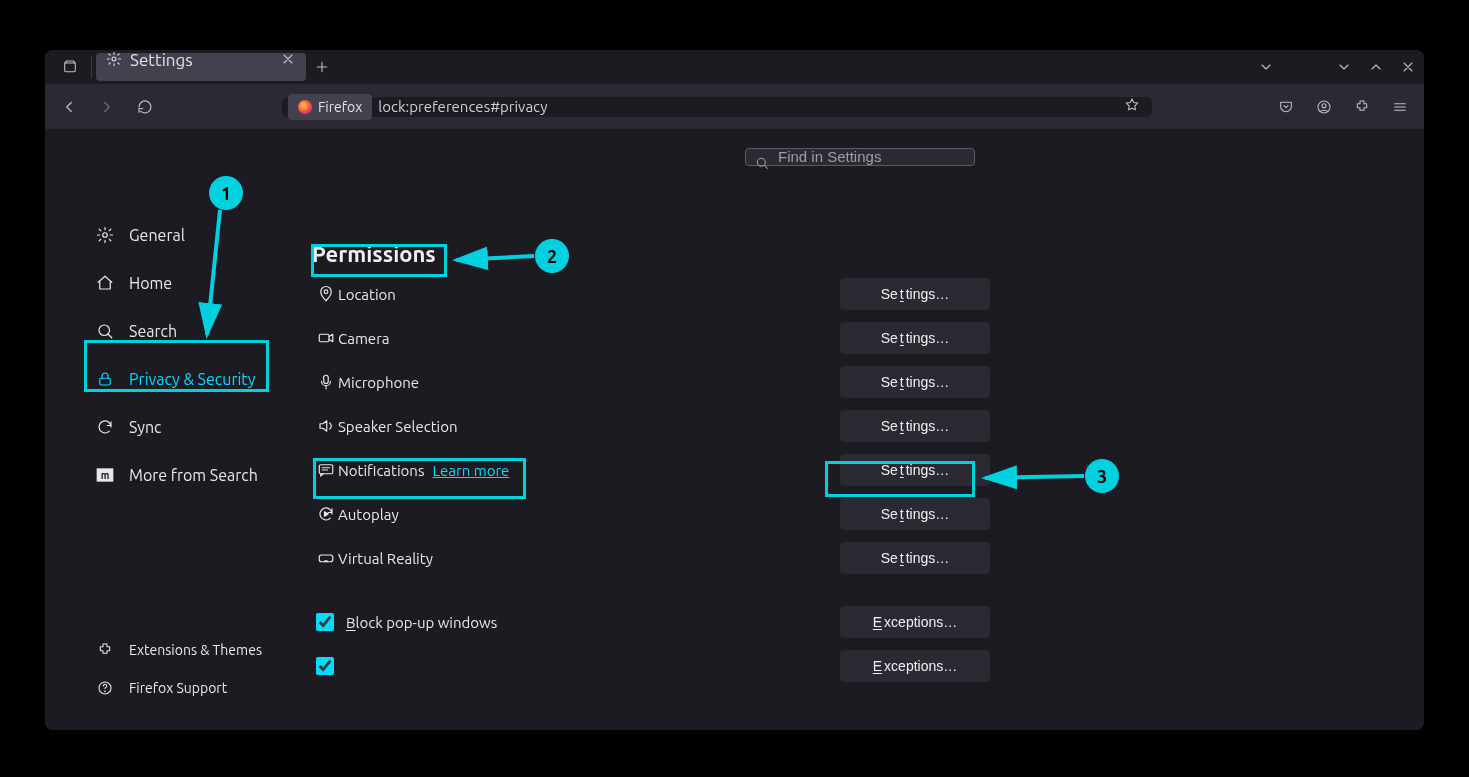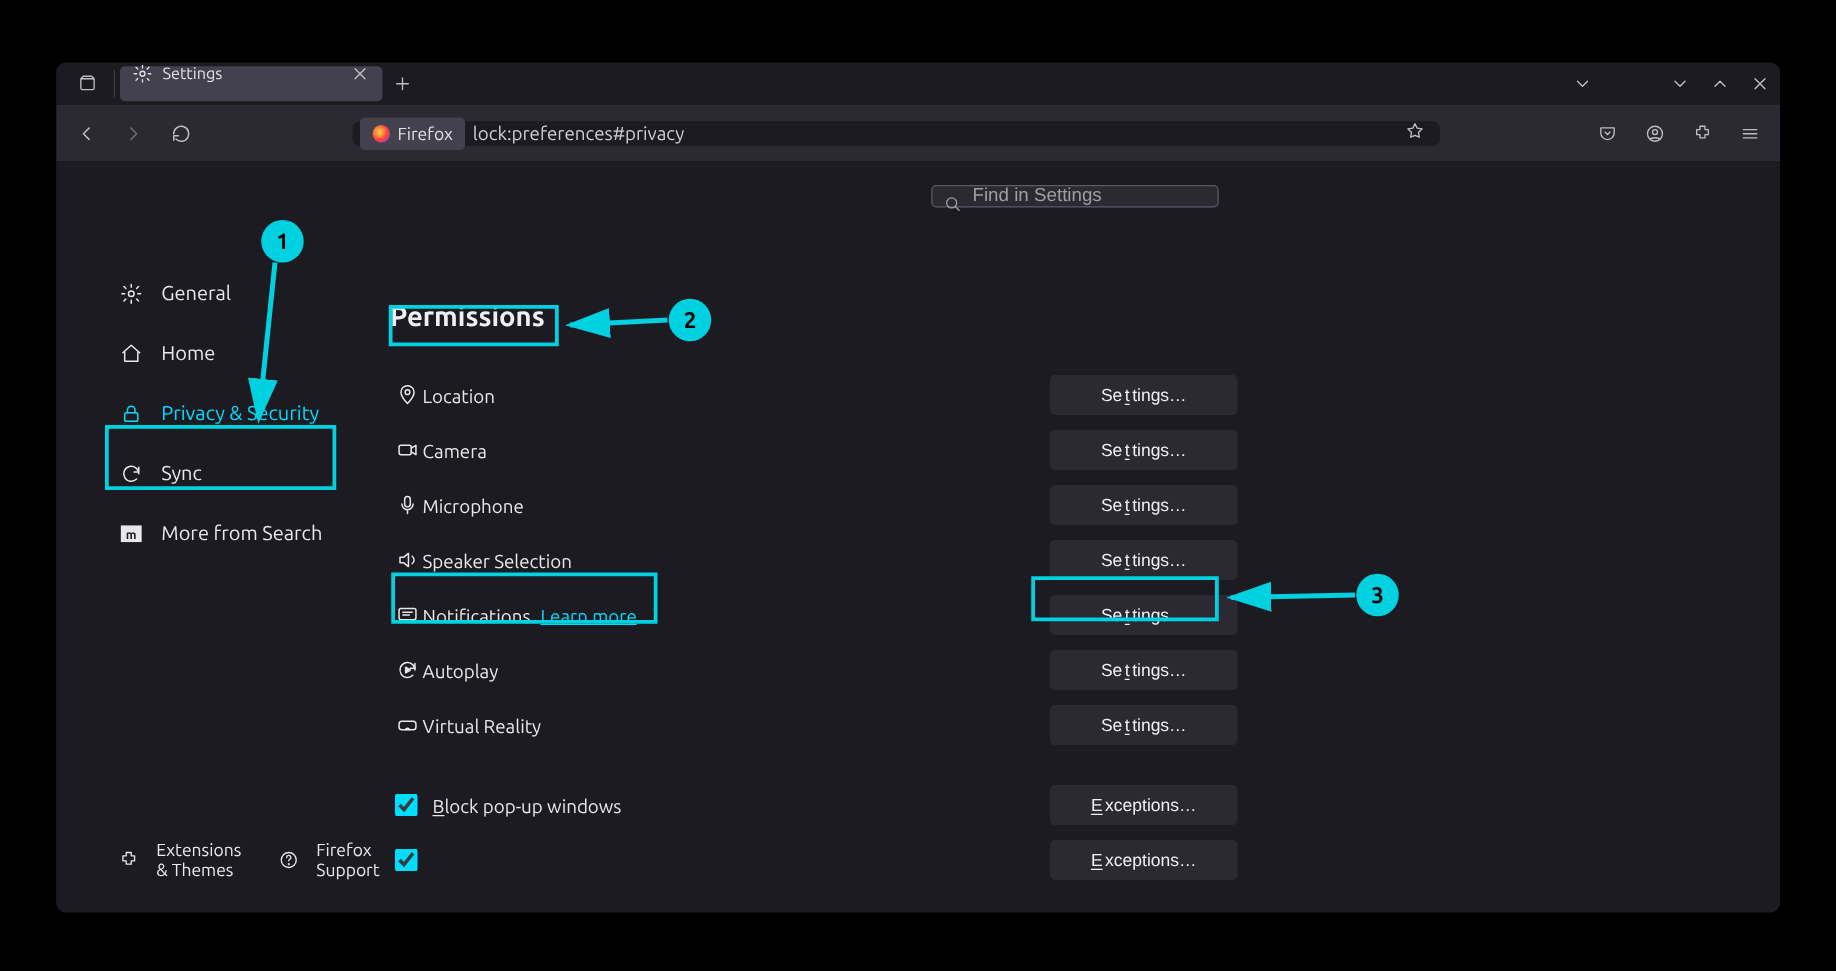--- a/index.html
+++ b/index.html
@@ -45,21 +45,21 @@
 }
 .tab {
   display: flex;
   align-items: center;
   gap: 8px;
   height: 28px;
   background: #42414d;
   border-radius: 4px;
   padding: 0 10px 16px 10px;
   min-width: 210px;
-  font-size: 13px;
+  font-size: 17px;
   color: #e2e2e5;
 }
 .tab .close {
   margin-left: auto;
   color: #c2c2c6;
   font-size: 14px;
   width:16px;height:16px;display:flex;align-items:center;justify-content:center;
 }
 .newtab {
   width: 32px; height: 28px;
@@ -149,21 +149,21 @@
   color: #e8e8ea;
   border-radius: 4px;
 }
 .nav-item .nic { width:20px;height:20px;display:flex;align-items:center;justify-content:center;color:#e8e8ea;}
 .nav-item.active { color:#00ddff; }
 .nav-item.active .nic { color:#00ddff; }
 .nav-footer {
   margin-top: auto;
   padding-bottom: 24px;
   display:flex;
-  flex-direction:row;
+  flex-direction:column;
   gap: 2px;
 }
 .nav-footer .nav-item { height:36px; font-size:14px; gap:14px;}
 
 
 .main {
   flex:1;
   position:relative;
   padding: 0 0 0 0;
 }
@@ -190,21 +190,21 @@
 .panel {
   position:absolute;
   left: 0px;
   top: 112px;
   width: 680px;
 }
 .panel h2 {
   font-size: 22px;
   font-weight: 700;
   color: #f0f0f4;
-  margin-bottom: 28px;
+  margin-bottom: 6px;
   padding-left: 2px;
 }
 .perm-row {
   display:flex;
   align-items:center;
   height: 44px;
   gap: 2px;
   padding-left:6px;
 }
 .perm-row .pic {
@@ -386,20 +386,29 @@
       </div>
       <div class="nav-item">
         <span class="nic">
             <svg class="svgicon" viewBox="0 0 24 24">
               <path d="M3 11l9-8 9 8"></path>
               <path d="M5 10v10h14V10"></path>
             </svg>
           </span>
         <span>Home</span>
       </div>
+      <div class="nav-item">
+        <span class="nic">
+            <svg class="svgicon" viewBox="0 0 24 24">
+              <circle cx="11" cy="11" r="7"></circle>
+              <path d="M21 21l-5-5"></path>
+            </svg>
+          </span>
+        <span>Search</span>
+      </div>
       <div class="nav-item active">
         <span class="nic">
             <svg class="svgicon" viewBox="0 0 24 24">
               <rect x="5" y="11" width="14" height="9" rx="2"></rect>
               <path d="M8 11V8a4 4 0 1 1 8 0v3"></path>
             </svg>
           </span>
         <span>Privacy &amp; Security</span>
       </div>
       <div class="nav-item">

